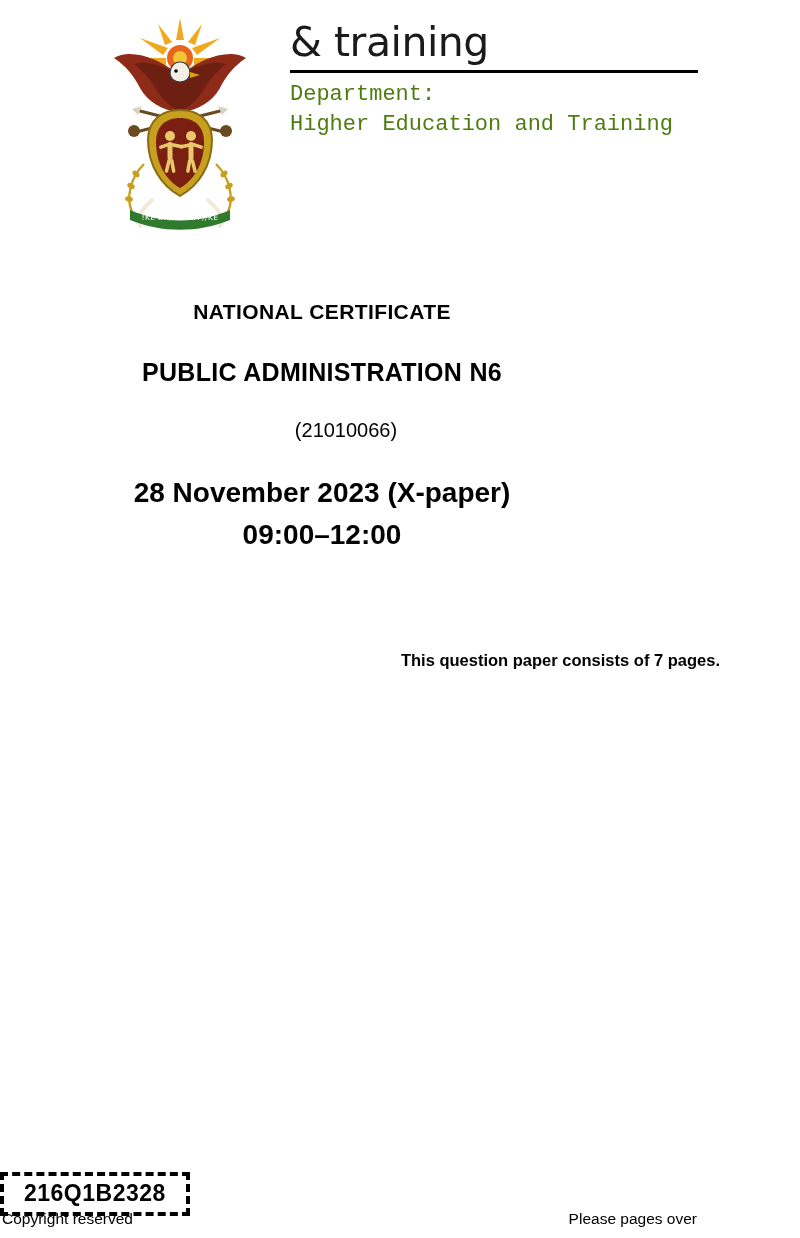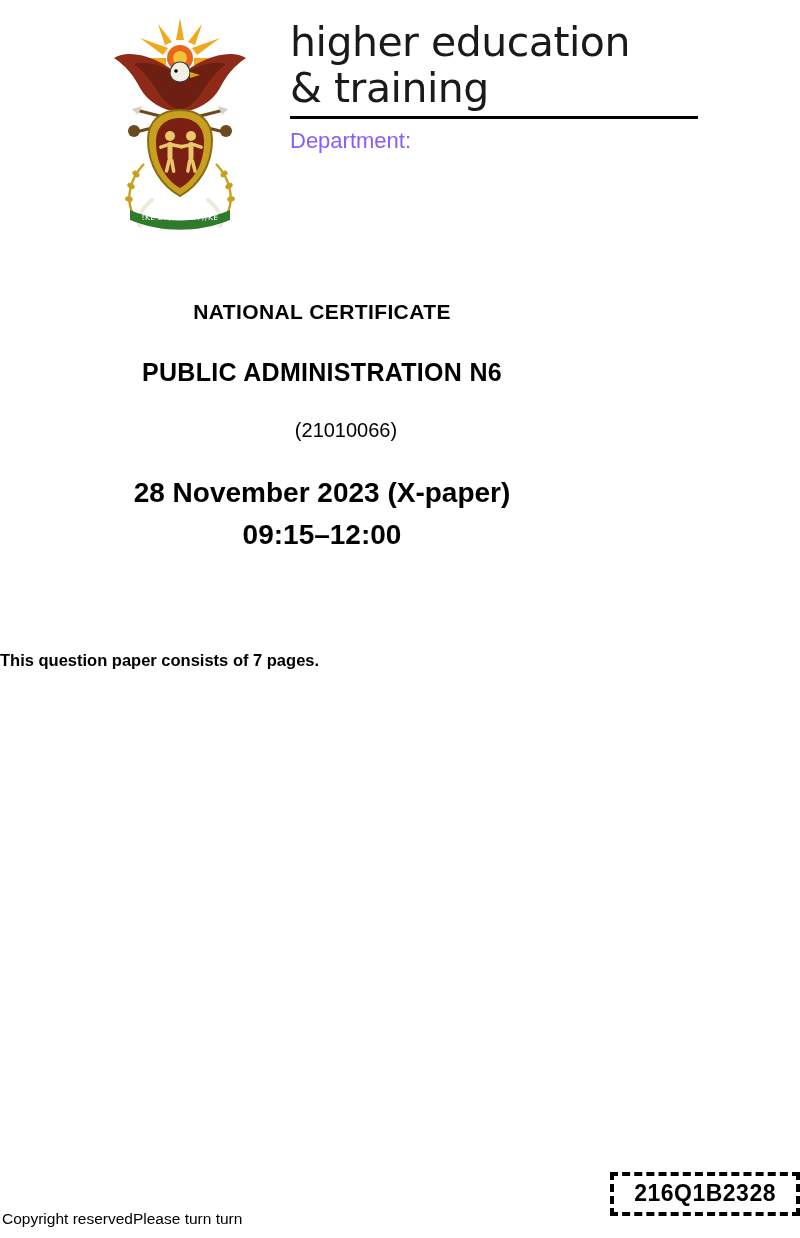--- a/index.html
+++ b/index.html
@@ -48,24 +48,24 @@
     letter-spacing: -0.5px;
     color: #1a1a1a;
   }
   .dept-rule {
     border-bottom: 3px solid #000;
     margin-top: 4px;
     margin-bottom: 7px;
     width: 408px;
   }
   .dept-sub {
-    font-family: Liberation Sans, sans-serif;
+    font-family: Liberation Mono, monospace;
     font-size: 22px;
     line-height: 1.36;
-    color: #8b5cf6;
+    color: #4d7c0f;
   }
 
   
   .titles {
     position: absolute;
     top: 300px;
     left: 0;
     width: 644px;
     text-align: center;
   }
@@ -91,51 +91,51 @@
     font-size: 28px;
     font-weight: 700;
     line-height: 1.5;
   }
 
   .consists {
     position: absolute;
     top: 651px;
     left: 0;
     width: 720px;
-    text-align: left;
+    text-align: right;
     font-size: 16.5px;
     font-weight: 700;
   }
 
   
   .paper-id-wrap {
     position: absolute;
     top: 1172px;
     left: 0;
     width: 800px;
     display: flex;
-    justify-content: flex-end;
+    justify-content: flex-start;
   }
   .paper-id {
     border: 4px dashed #000;
     padding: 4px 20px 6px 20px;
     font-size: 23px;
     font-weight: 700;
     letter-spacing: 0.5px;
     line-height: 1.15;
   }
 
   
   .footer {
     position: absolute;
     bottom: 10px;
     left: 0;
     width: 699px;
     display: flex;
-    justify-content: flex-start;
+    justify-content: space-between;
     padding: 0 2px;
     box-sizing: border-box;
     font-size: 15.5px;
   }
 </style>
 </head>
 <body>
 
 <div class="header">
 
@@ -204,37 +204,37 @@
 
       <path d="M56 186 C44 196 40 206 44 212" stroke="#efe9d8" stroke-width="4" fill="none" stroke-linecap="round"></path>
       <path d="M112 186 C124 196 128 206 124 212" stroke="#efe9d8" stroke-width="4" fill="none" stroke-linecap="round"></path>
 
       <path d="M34 196 C66 210 102 210 134 196 L134 206 C102 219 66 219 34 206 Z" fill="#2f7a2c"></path>
       <text x="84" y="206" font-family="'DejaVu Sans', sans-serif" font-size="7.5" fill="#ffffff" text-anchor="middle" letter-spacing="0.4">!KE E: /XARRA //KE</text>
     </svg>
   </div>
 
   <div class="dept-text">
-    <div class="dept-title">higher education</div>
     <div class="dept-title">&amp; training</div>
     <div class="dept-rule"></div>
     <div class="dept-sub">Department:</div>
+    <div class="dept-sub">Higher Education and Training</div>
   </div>
 </div>
 
 <div class="titles">
   <div class="t-cert">NATIONAL CERTIFICATE</div>
   <div class="t-subject">PUBLIC ADMINISTRATION N6</div>
   <div class="t-code">(21010066)</div>
   <div class="t-date">28 November 2023 (X-paper)</div>
-  <div class="t-date">09:15–12:00</div>
+  <div class="t-date">09:00–12:00</div>
 </div>
 
 <div class="consists">This question paper consists of 7 pages.</div>
 
 <div class="paper-id-wrap">
   <div class="paper-id">216Q1B2328</div>
 </div>
 
 <div class="footer">
   <div>Copyright reserved</div>
-  <div>Please turn turn</div>
+  <div>Please pages over</div>
 </div>
 
 </body></html>

